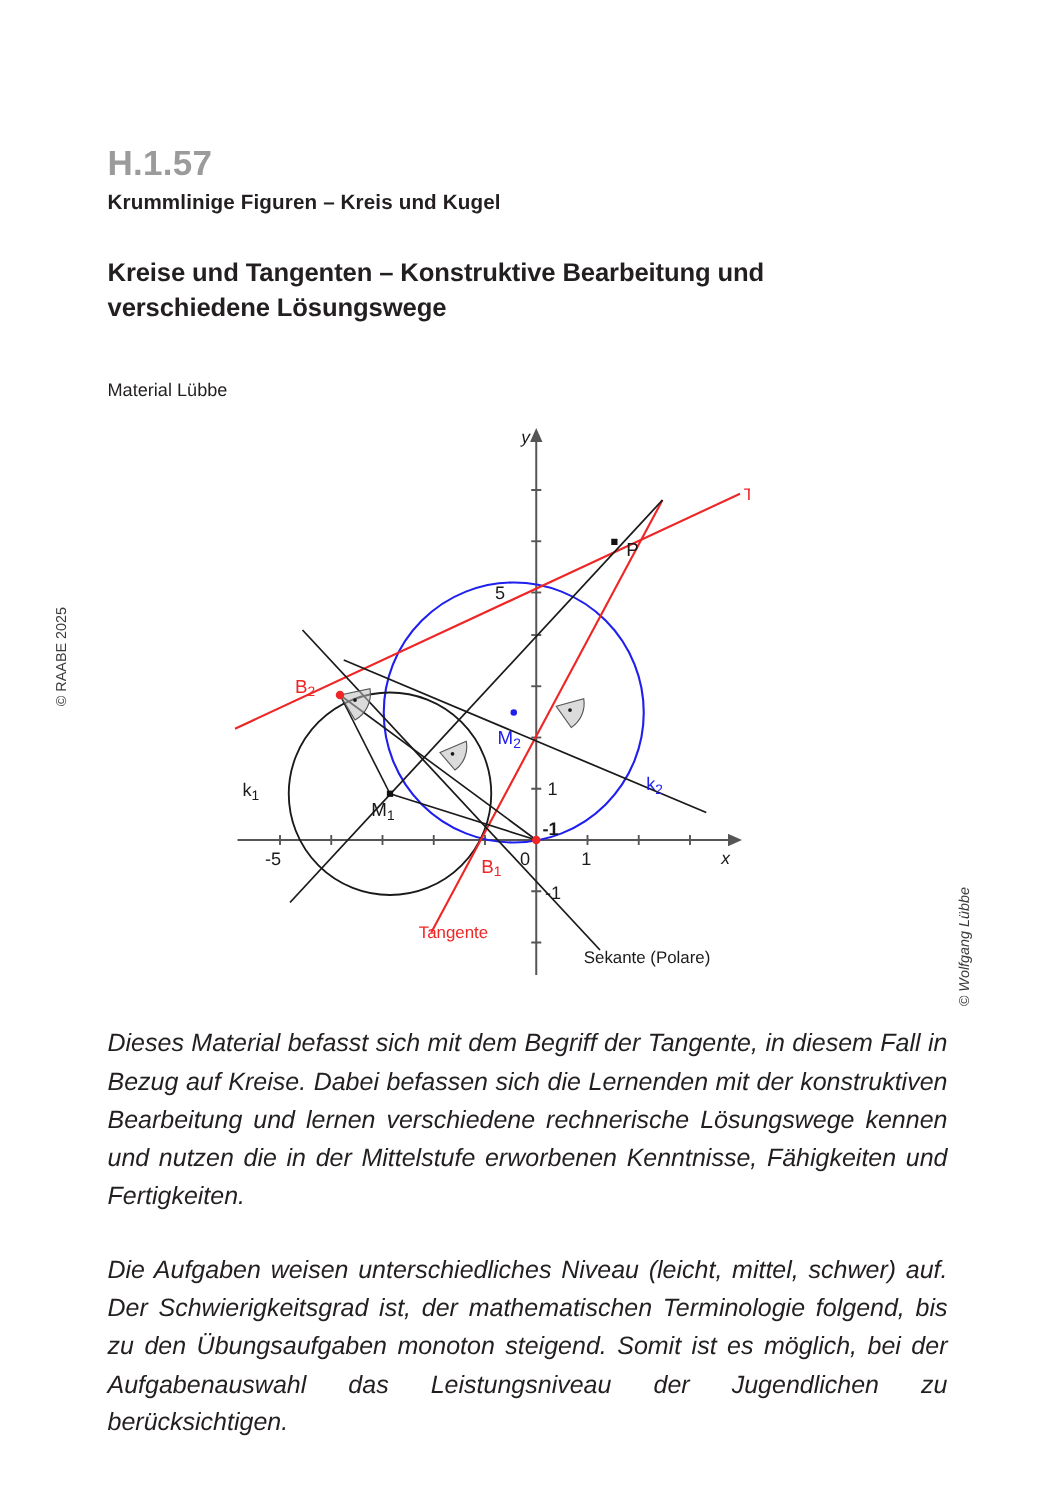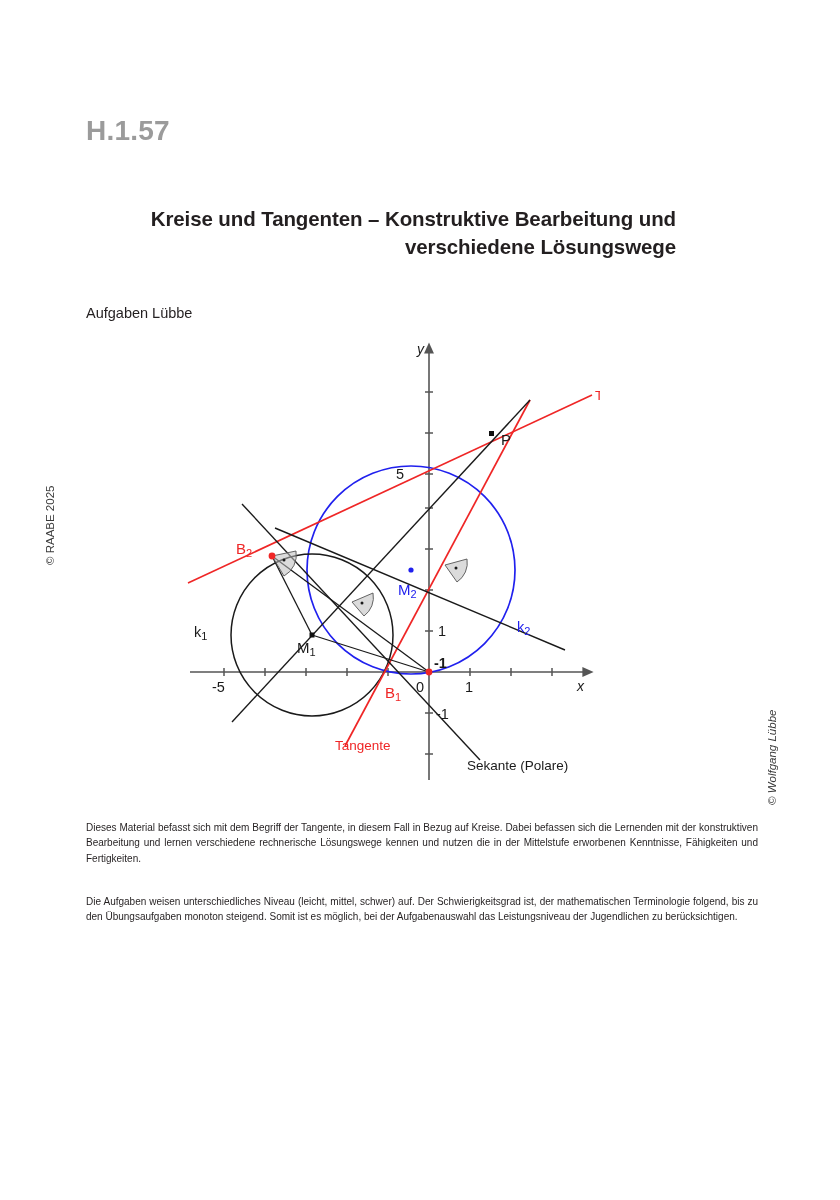--- a/index.html
+++ b/index.html
@@ -21,21 +21,21 @@
     letter-spacing:0.2px;line-height:1.1;
   }
   .series{
     position:absolute;left:86px;top:152px;
     font-size:16.5px;font-weight:700;color:#231f20;
     line-height:1.25;letter-spacing:0.1px;
   }
   .title{
     position:absolute;left:86px;top:205px;width:590px;
     font-size:20.5px;font-weight:700;color:#231f20;
-    line-height:1.38;letter-spacing:-0.1px;text-align:right;
+    line-height:1.38;letter-spacing:-0.1px;
   }
   .author{
     position:absolute;left:86px;top:305px;
     font-size:14.5px;font-weight:400;color:#231f20;
   }
 
   
   .margin-left{
     position:absolute;left:44px;top:565px;
     font-size:11.5px;color:#3a3a3a;
@@ -52,34 +52,35 @@
   
   .figure{
     position:absolute;left:180px;top:340px;
     width:420px;height:450px;
   }
   .figure svg{display:block;width:420px;height:450px;}
 
   
   .body{
     position:absolute;left:86px;top:820px;width:672px;
-    font-size:10px;line-height:1.53;color:#231f20;
+    font-size:20px;line-height:1.53;color:#231f20;font-style:italic;
   }
   .body p{margin:0;text-align:justify;}
   .body p.last-ragged{text-align:justify;margin-top:28px;}
   .body p + p{margin-top:0px;}
 </style>
 </head>
 <body>
 
 <div class="page">
 
   <div class="code">H.1.57</div>
+  <div class="series">Krummlinige Figuren – Kreis und Kugel</div>
   <div class="title">Kreise und Tangenten – Konstruktive Bearbeitung und verschiedene Lösungswege</div>
-  <div class="author">Aufgaben Lübbe</div>
+  <div class="author">Material Lübbe</div>
 
   <div class="margin-left">© RAABE 2025</div>
   <div class="margin-right">© Wolfgang Lübbe</div>
 
   <div class="figure">
     <svg viewBox="0 0 420 450" xmlns="http://www.w3.org/2000/svg" font-family="Liberation Sans, sans-serif">
       <defs>
         <marker id="ah" markerWidth="9" markerHeight="9" refX="1" refY="3.1" orient="auto" markerUnits="strokeWidth">
           <path d="M0,0 L0,6.2 L7,3.1 z" fill="#555555"></path>
         </marker>

